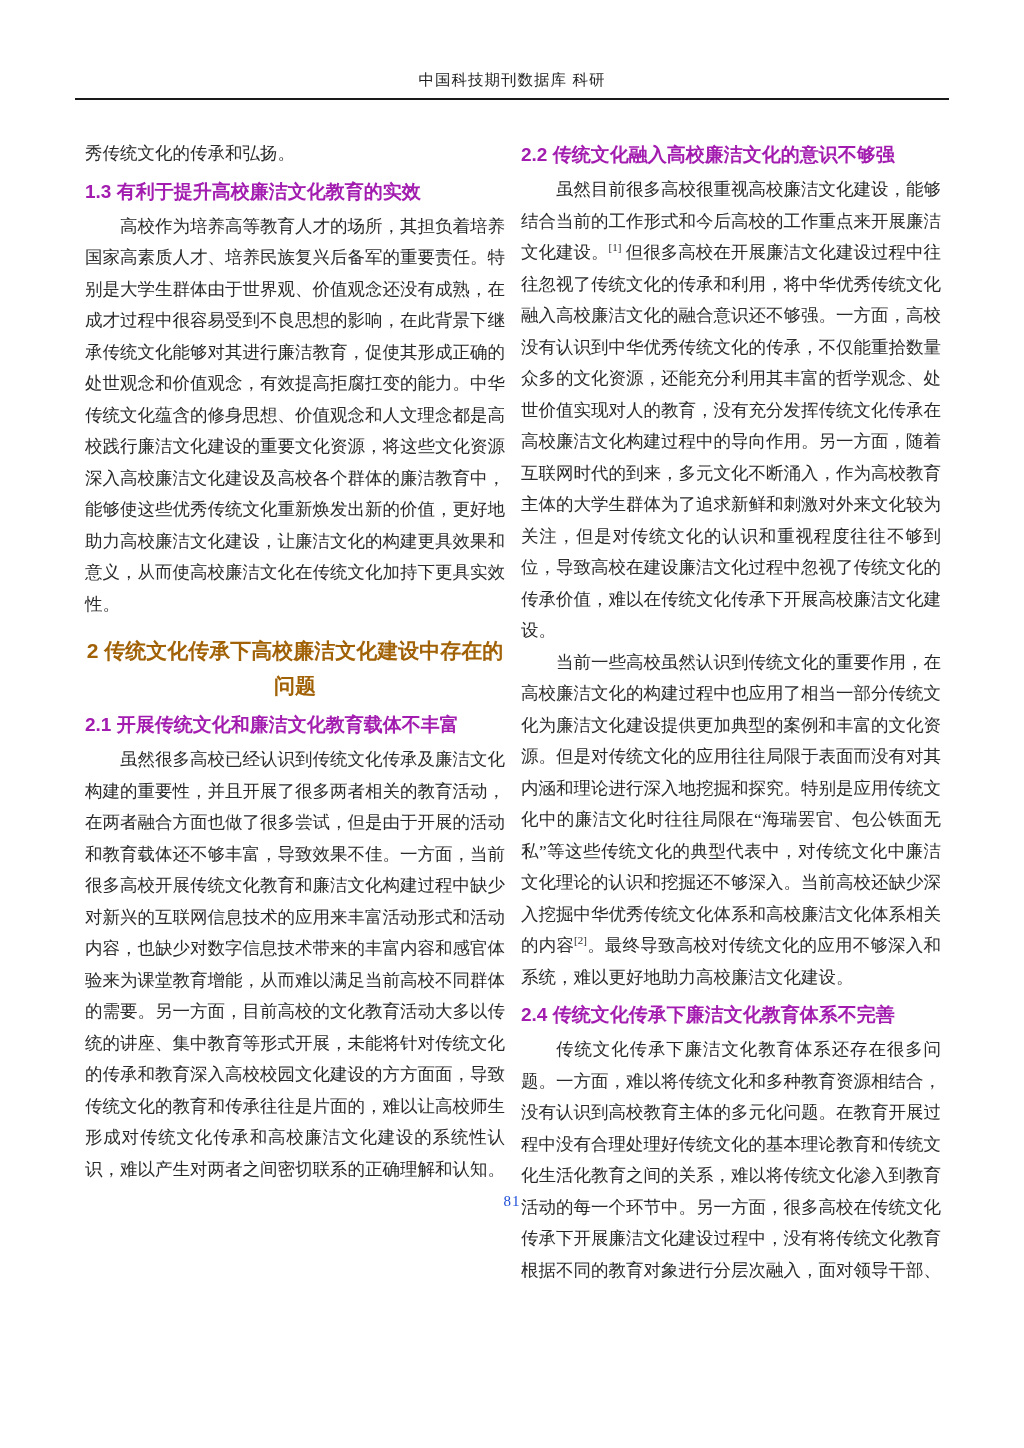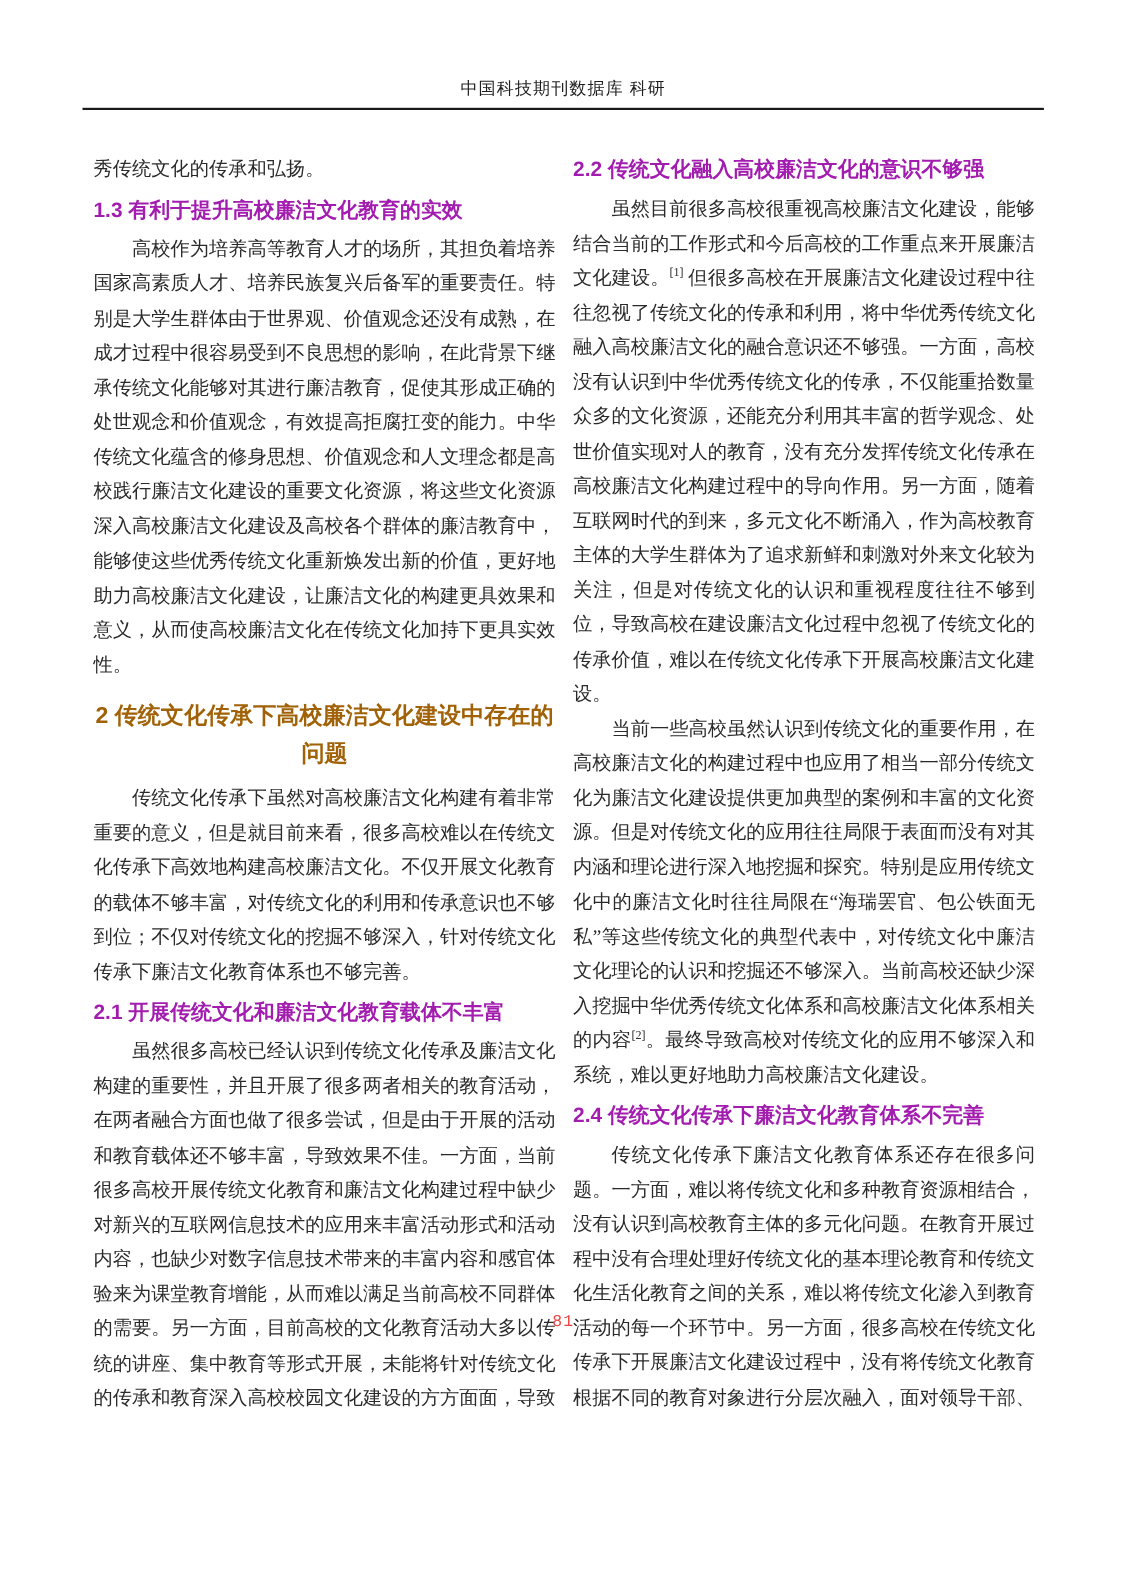--- a/index.html
+++ b/index.html
@@ -82,23 +82,23 @@
     line-height: 0;
     vertical-align: super;
     color: #2a2a2a;
   }
   .footer {
     position: absolute;
     left: 0;
     right: 0;
     bottom: 80px;
     text-align: center;
-    font-family: Liberation Mono, monospace;
+    font-family: Liberation Serif, serif;
     font-size: 15px;
-    color: #ef4444;
+    color: #1d4ed8;
     letter-spacing: 1px;
   }
 </style>
 </head>
 <body>
 
 <div class="page">
 
   <div class="header">
     <div class="header-title">中国科技期刊数据库 科研</div>
@@ -109,21 +109,20 @@
 
     <div class="col">
       <p class="body-para no-indent">秀传统文化的传承和弘扬。</p>
 
       <h3 class="sub-heading">1.3 有利于提升高校廉洁文化教育的实效</h3>
 
       <p class="body-para">高校作为培养高等教育人才的场所，其担负着培养国家高素质人才、培养民族复兴后备军的重要责任。特别是大学生群体由于世界观、价值观念还没有成熟，在成才过程中很容易受到不良思想的影响，在此背景下继承传统文化能够对其进行廉洁教育，促使其形成正确的处世观念和价值观念，有效提高拒腐扛变的能力。中华传统文化蕴含的修身思想、价值观念和人文理念都是高校践行廉洁文化建设的重要文化资源，将这些文化资源深入高校廉洁文化建设及高校各个群体的廉洁教育中，能够使这些优秀传统文化重新焕发出新的价值，更好地助力高校廉洁文化建设，让廉洁文化的构建更具效果和意义，从而使高校廉洁文化在传统文化加持下更具实效性。</p>
 
       <h2 class="section-heading">2 传统文化传承下高校廉洁文化建设中存在的问题</h2>
 
-      <p class="body-para">传统文化传承下虽然对高校廉洁文化构建有着非常重要的意义，但是就目前来看，很多高校难以在传统文化传承下高效地构建高校廉洁文化。不仅开展文化教育的载体不够丰富，对传统文化的利用和传承意识也不够到位；不仅对传统文化的挖掘不够深入，针对传统文化传承下廉洁文化教育体系也不够完善。</p>
 
       <h3 class="sub-heading">2.1 开展传统文化和廉洁文化教育载体不丰富</h3>
 
       <p class="body-para">虽然很多高校已经认识到传统文化传承及廉洁文化构建的重要性，并且开展了很多两者相关的教育活动，在两者融合方面也做了很多尝试，但是由于开展的活动和教育载体还不够丰富，导致效果不佳。一方面，当前很多高校开展传统文化教育和廉洁文化构建过程中缺少对新兴的互联网信息技术的应用来丰富活动形式和活动内容，也缺少对数字信息技术带来的丰富内容和感官体验来为课堂教育增能，从而难以满足当前高校不同群体的需要。另一方面，目前高校的文化教育活动大多以传统的讲座、集中教育等形式开展，未能将针对传统文化的传承和教育深入高校校园文化建设的方方面面，导致传统文化的教育和传承往往是片面的，难以让高校师生形成对传统文化传承和高校廉洁文化建设的系统性认识，难以产生对两者之间密切联系的正确理解和认知。</p>
     </div>
 
     <div class="col">
       <h3 class="sub-heading first">2.2 传统文化融入高校廉洁文化的意识不够强</h3>
 
       <p class="body-para"><span>虽然目前很多高校很重视高校廉洁文化建设，能够结合当前的工作形式和今后高校的工作重点来开展廉洁文化建设。</span><sup class="cite">[1]</sup><span> 但很多高校在开展廉洁文化建设过程中往往忽视了传统文化的传承和利用，将中华优秀传统文化融入高校廉洁文化的融合意识还不够强。一方面，高校没有认识到中华优秀传统文化的传承，不仅能重拾数量众多的文化资源，还能充分利用其丰富的哲学观念、处世价值实现对人的教育，没有充分发挥传统文化传承在高校廉洁文化构建过程中的导向作用。另一方面，随着互联网时代的到来，多元文化不断涌入，作为高校教育主体的大学生群体为了追求新鲜和刺激对外来文化较为关注，但是对传统文化的认识和重视程度往往不够到位，导致高校在建设廉洁文化过程中忽视了传统文化的传承价值，难以在传统文化传承下开展高校廉洁文化建设。</span></p>

